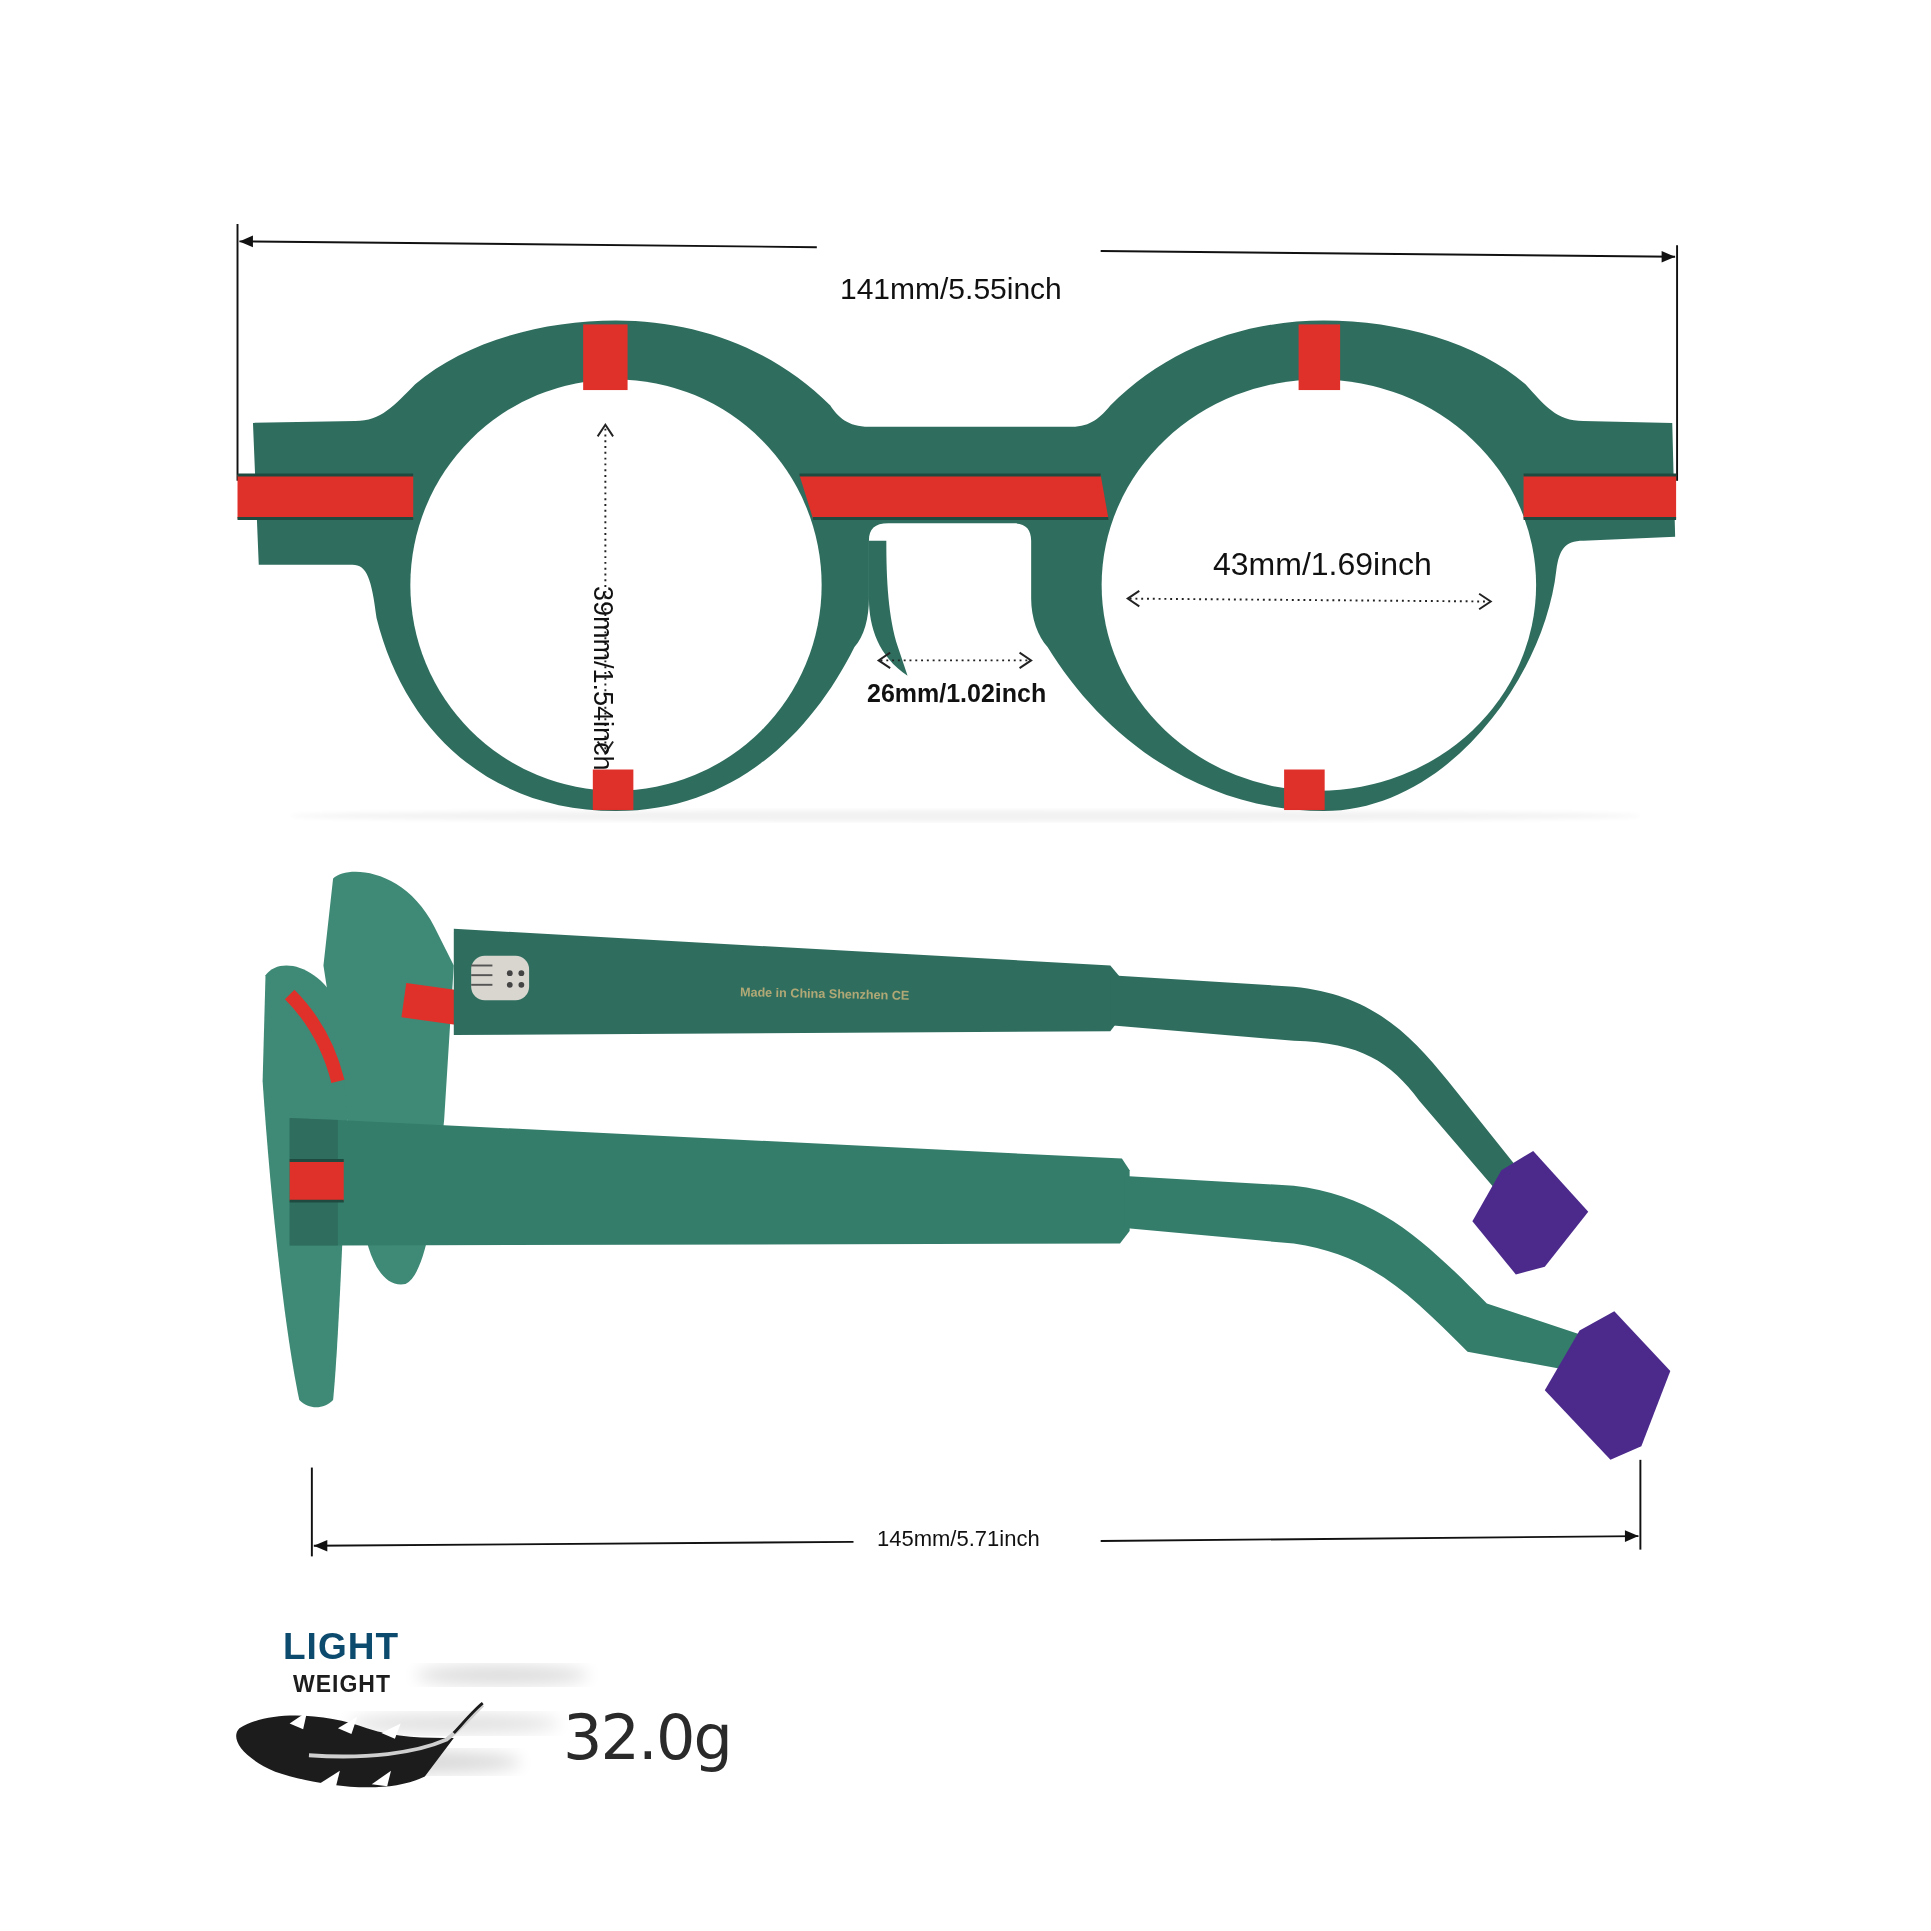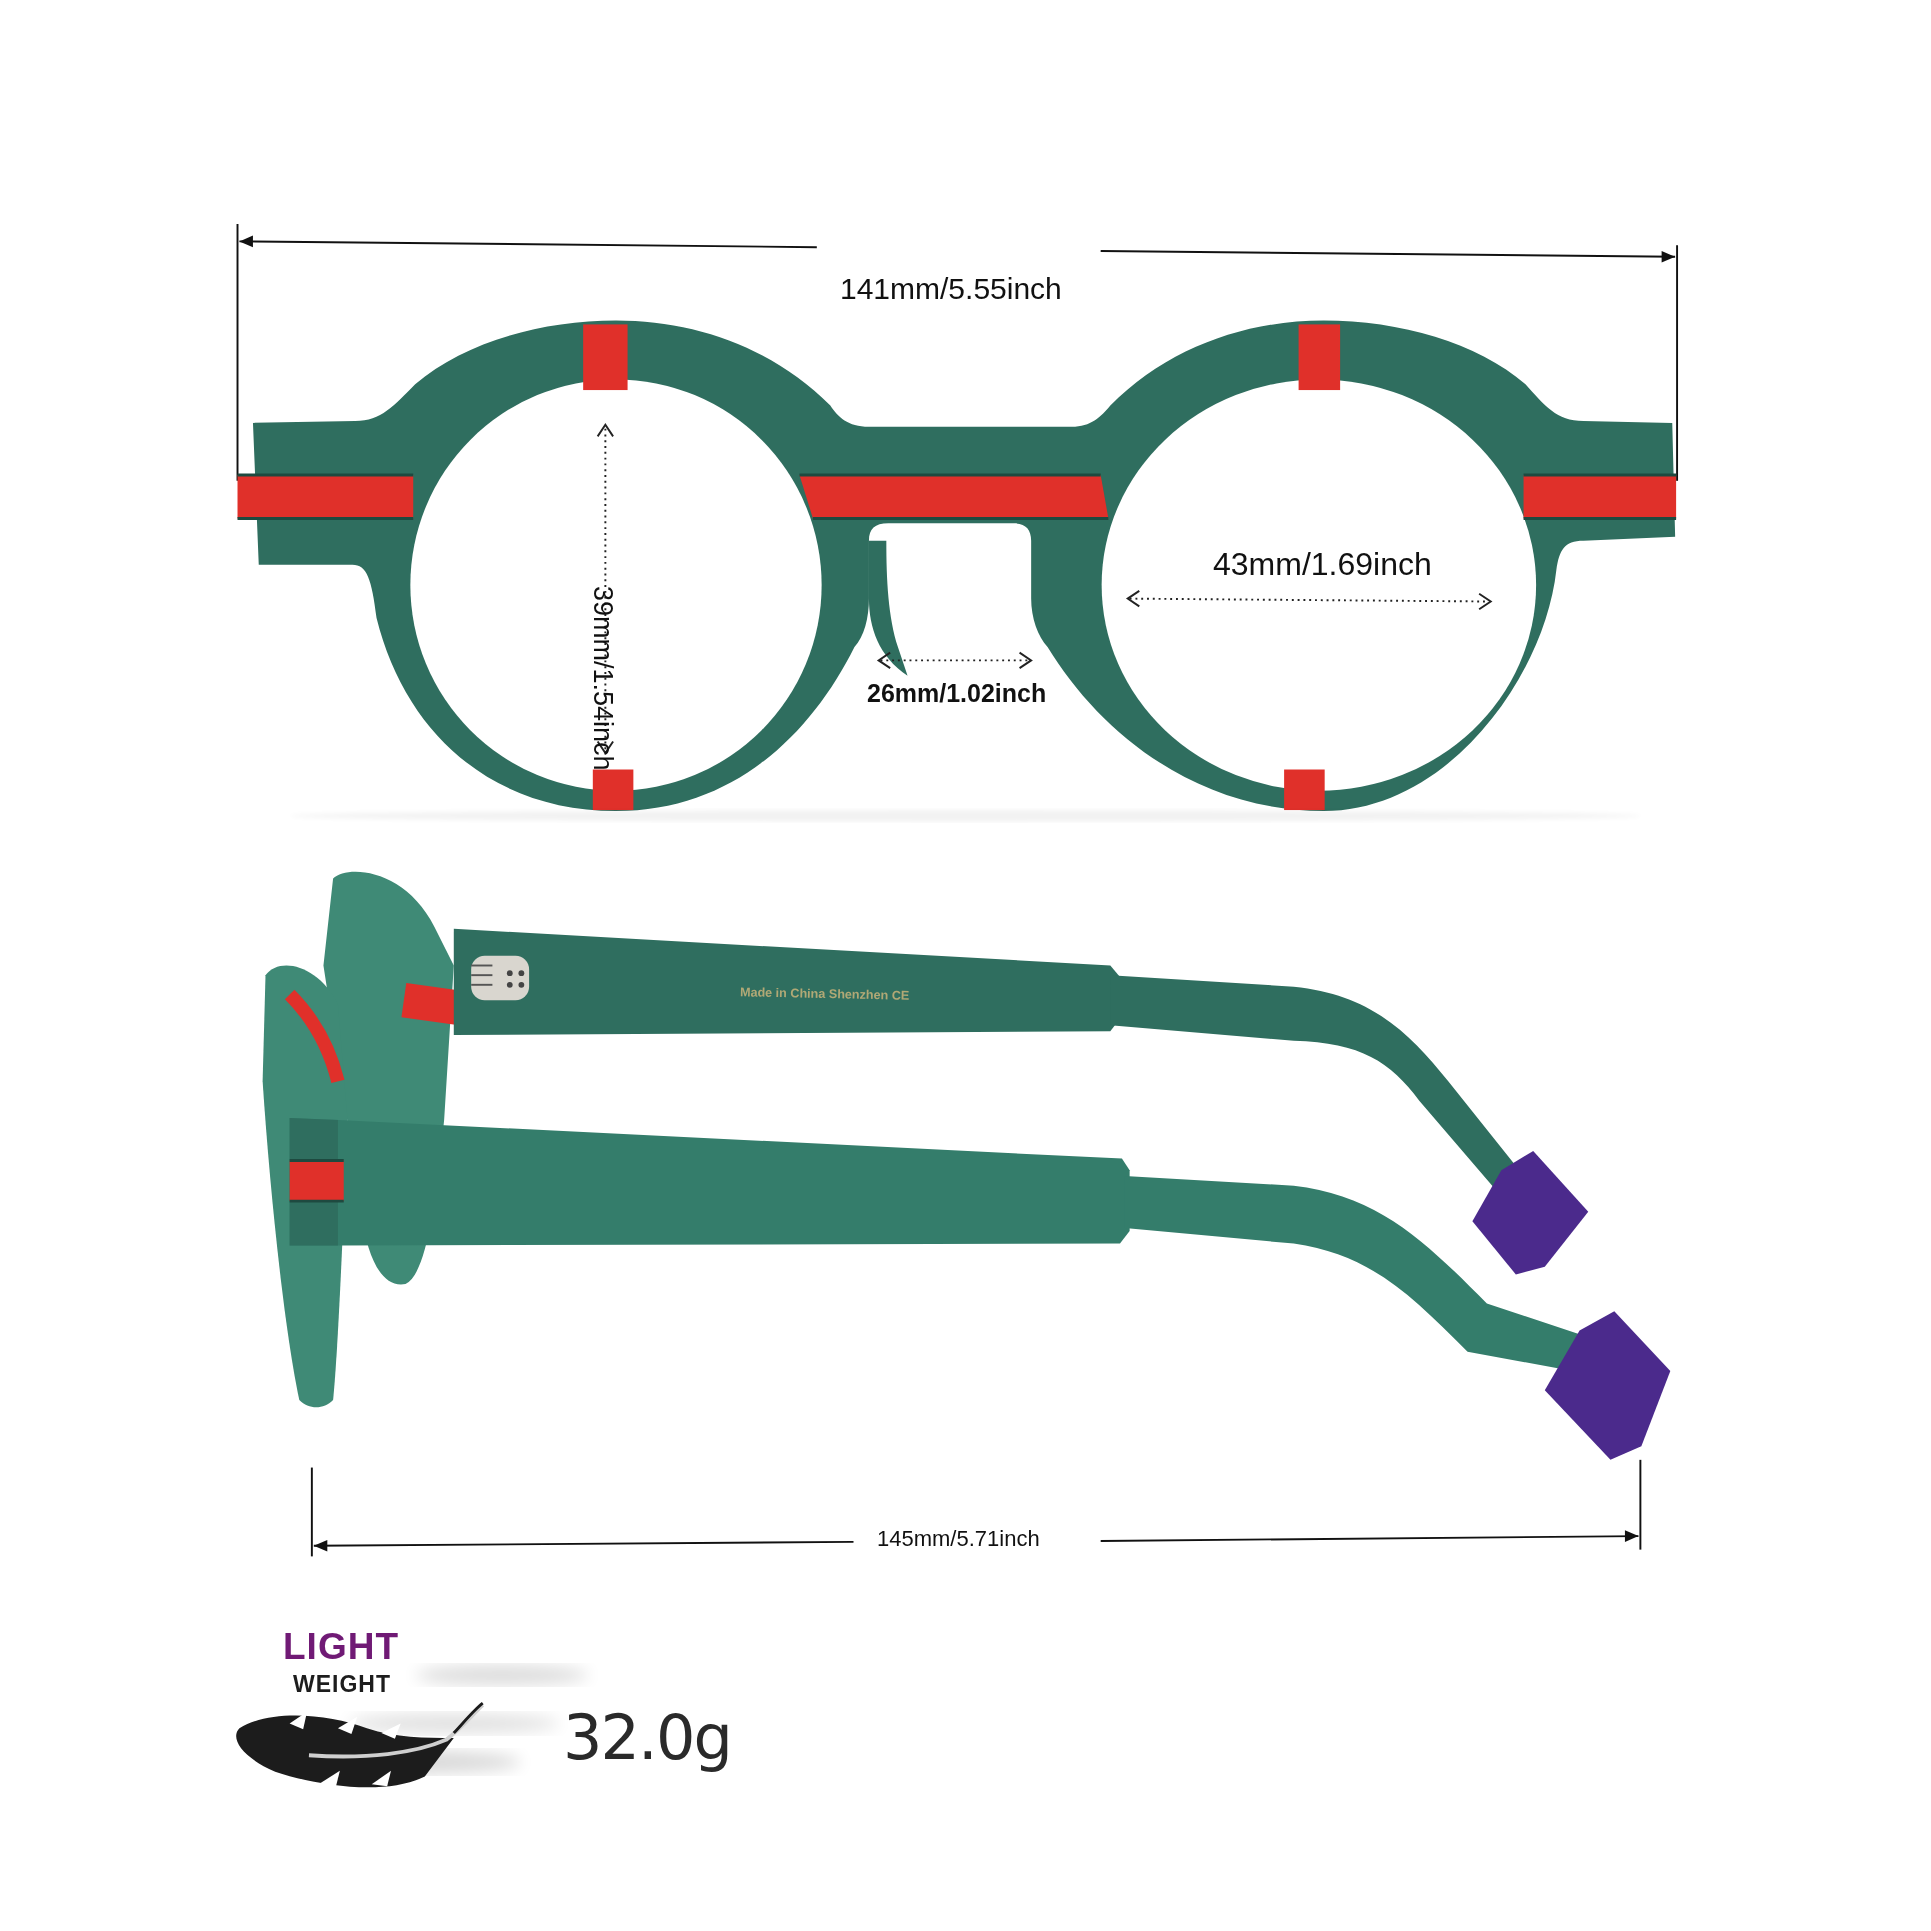--- a/index.html
+++ b/index.html
@@ -5,21 +5,21 @@
   html, body { margin: 0; padding: 0; background: #ffffff; }
   body { width: 1931px; height: 1931px; position: relative; overflow: hidden; font-family: "Liberation Sans", sans-serif; }
   #stage { position: absolute; left: 0; top: 0; width: 1931px; height: 1931px; }
   .dim-label { position: absolute; font-family: "Liberation Sans", sans-serif; color: #111; white-space: nowrap; }
   .dim-total-width { left: 840px; top: 228px; font-size: 30px; margin-top: 44px; }
   .dim-lens-height { left: 618px; top: 586px; font-size: 27px; transform: rotate(90deg); transform-origin: left top; }
   .dim-lens-width { left: 1213px; top: 546px; font-size: 32px; }
   .dim-bridge { left: 867px; top: 679px; font-size: 25px; font-weight: bold; }
   .dim-temple { left: 877px; top: 1526px; font-size: 22px; }
   .engraving { position: absolute; left: 740px; top: 987px; font-size: 12.6px; color: #c8b37a; opacity: 0.85; transform: rotate(1.2deg); font-weight: bold; }
-  .lw-light { position: absolute; left: 283px; top: 1626px; font-size: 37px; font-weight: bold; color: #701a75; letter-spacing: 1px; }
+  .lw-light { position: absolute; left: 283px; top: 1626px; font-size: 37px; font-weight: bold; color: #0c4a6e; letter-spacing: 1px; }
   .lw-weight { position: absolute; left: 293px; top: 1671px; font-size: 23px; font-weight: bold; color: #1d1d1d; letter-spacing: 1px; }
   .lw-value { position: absolute; left: 563px; top: 1701px; font-size: 62px; color: #2a2a2a; font-family: "DejaVu Sans", sans-serif; font-weight: 400; letter-spacing: -1.9px; }
 </style>
 </head>
 <body>
 
 <svg id="stage" viewBox="0 0 2000 2000" xmlns="http://www.w3.org/2000/svg">
   <defs>
     <marker id="arrowR" viewBox="0 0 10 10" refX="9" refY="5" markerWidth="8" markerHeight="8" orient="auto">
       <path d="M0,0 L10,5 L0,10 z" fill="#111"></path>

